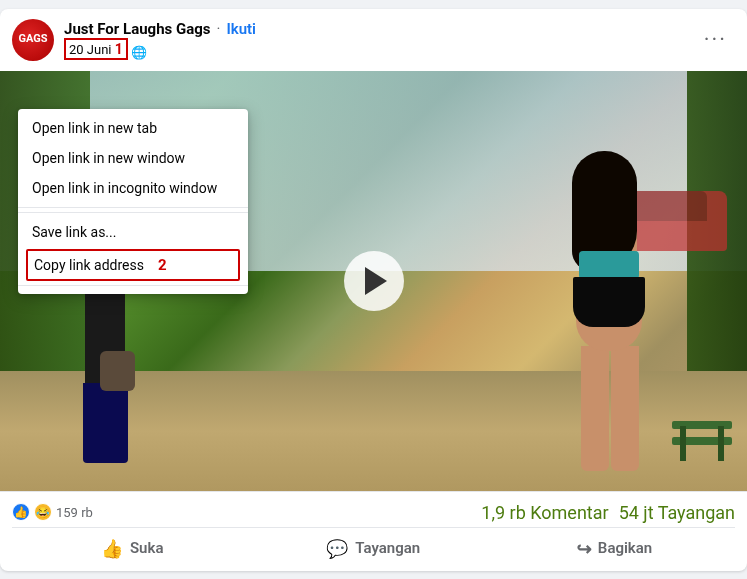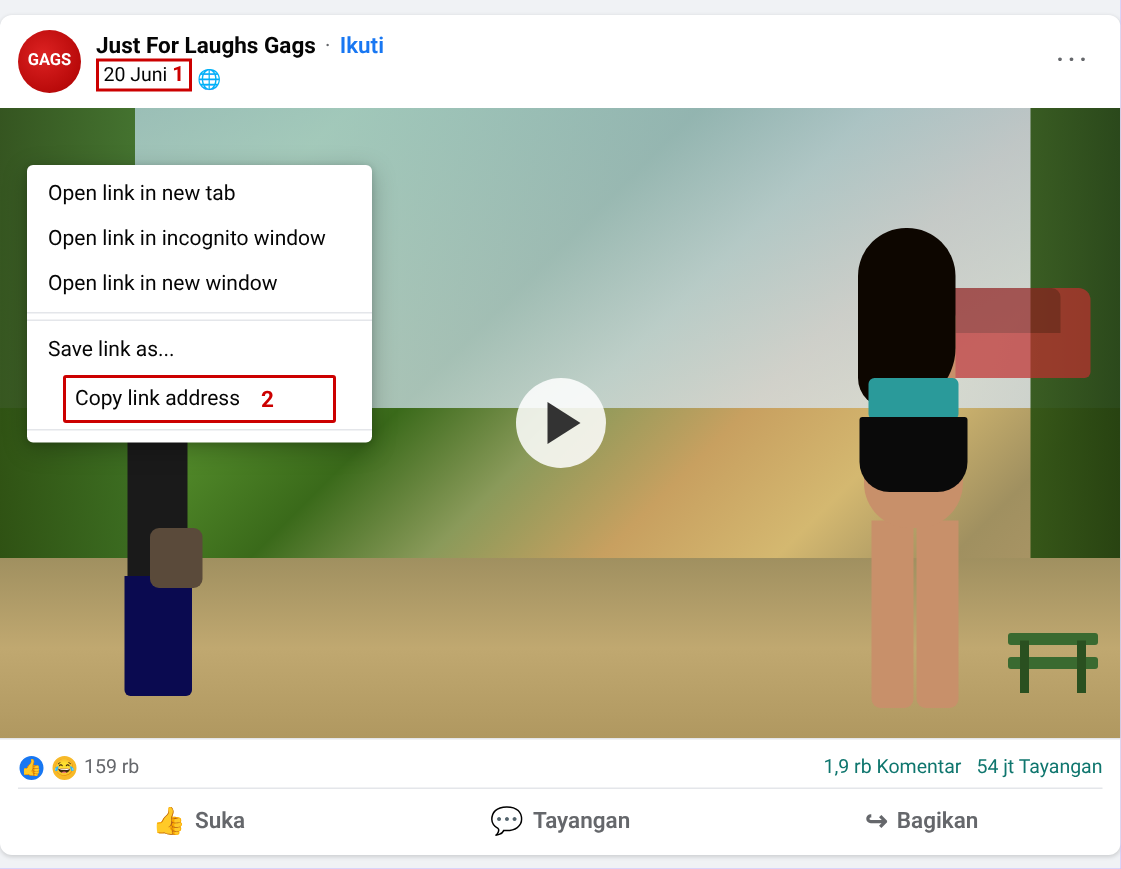--- a/index.html
+++ b/index.html
@@ -259,21 +259,21 @@
       flex-shrink: 0;
     }
     .ctx-divider {
       height: 1px;
       background: #e4e6ea;
       margin: 4px 0;
     }
     .ctx-item-highlight {
       border: 2px solid #cc0000;
       border-radius: 2px;
-      margin: 2px 24px;
+      margin: 2px 8px;
       padding: 5px 6px;
     }
     .ctx-number-badge {
       color: #cc0000;
       font-weight: 700;
       font-size: 15px;
       margin-left: 4px;
     }
     .date-number-badge {
       color: #cc0000;
@@ -357,24 +357,24 @@
 
     <div class="play-button">
       <div class="play-triangle"></div>
     </div>
 
     <div class="context-menu">
       <div class="ctx-item">
         <span>Open link in new tab</span>
       </div>
       <div class="ctx-item">
+        <span>Open link in new window</span>
+      </div>
+      <div class="ctx-item">
         <span>Open link in incognito window</span>
-      </div>
-      <div class="ctx-item">
-        <span>Open link in new window</span>
       </div>
       <div class="ctx-divider"></div>
       <div class="ctx-divider"></div>
       <div class="ctx-item">
         <span>Save link as...</span>
       </div>
       <div class="ctx-item ctx-item-highlight">
         <span>Copy link address</span>
         <span class="ctx-number-badge">2</span>
       </div>
@@ -383,21 +383,21 @@
 
   </div>
 
   <div class="post-footer">
     <div class="reactions-row">
       <div class="reactions-left">
         <div class="reaction-emoji reaction-like" style="font-size:11px;">👍</div>
         <div class="reaction-emoji reaction-haha" style="font-size:11px;">😂</div>
         <span>159 rb</span>
       </div>
-      <div style="display:flex;gap:10px;color:#0f766e;font-size:13px;">
+      <div style="display:flex;gap:10px;color:#4d7c0f;font-size:18px;">
         <span>1,9 rb Komentar</span>
         <span>54 jt Tayangan</span>
       </div>
     </div>
     <div class="actions-row">
       <div class="action-btn">
         <span class="action-icon">👍</span>
         <span>Suka</span>
       </div>
       <div class="action-btn">

